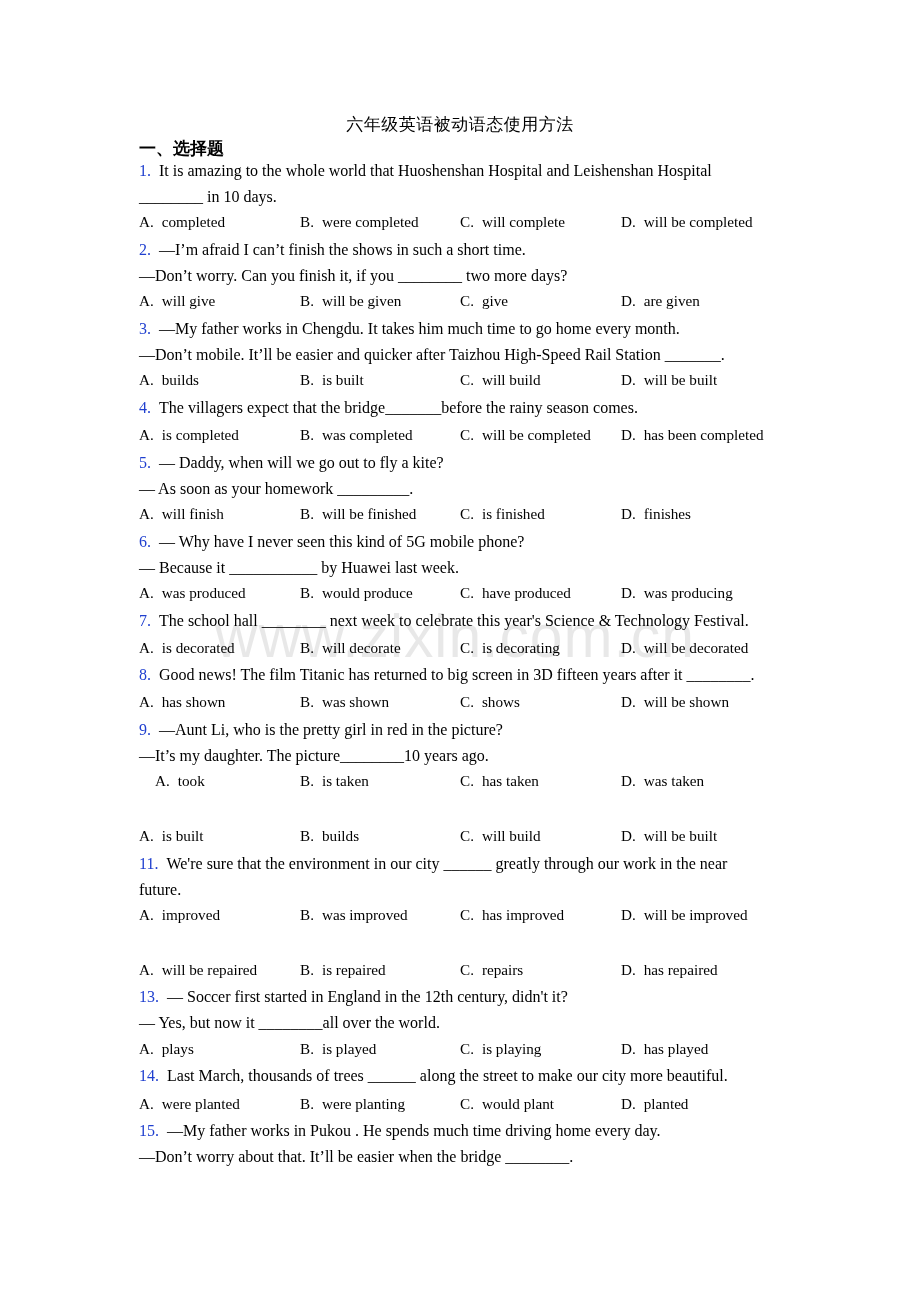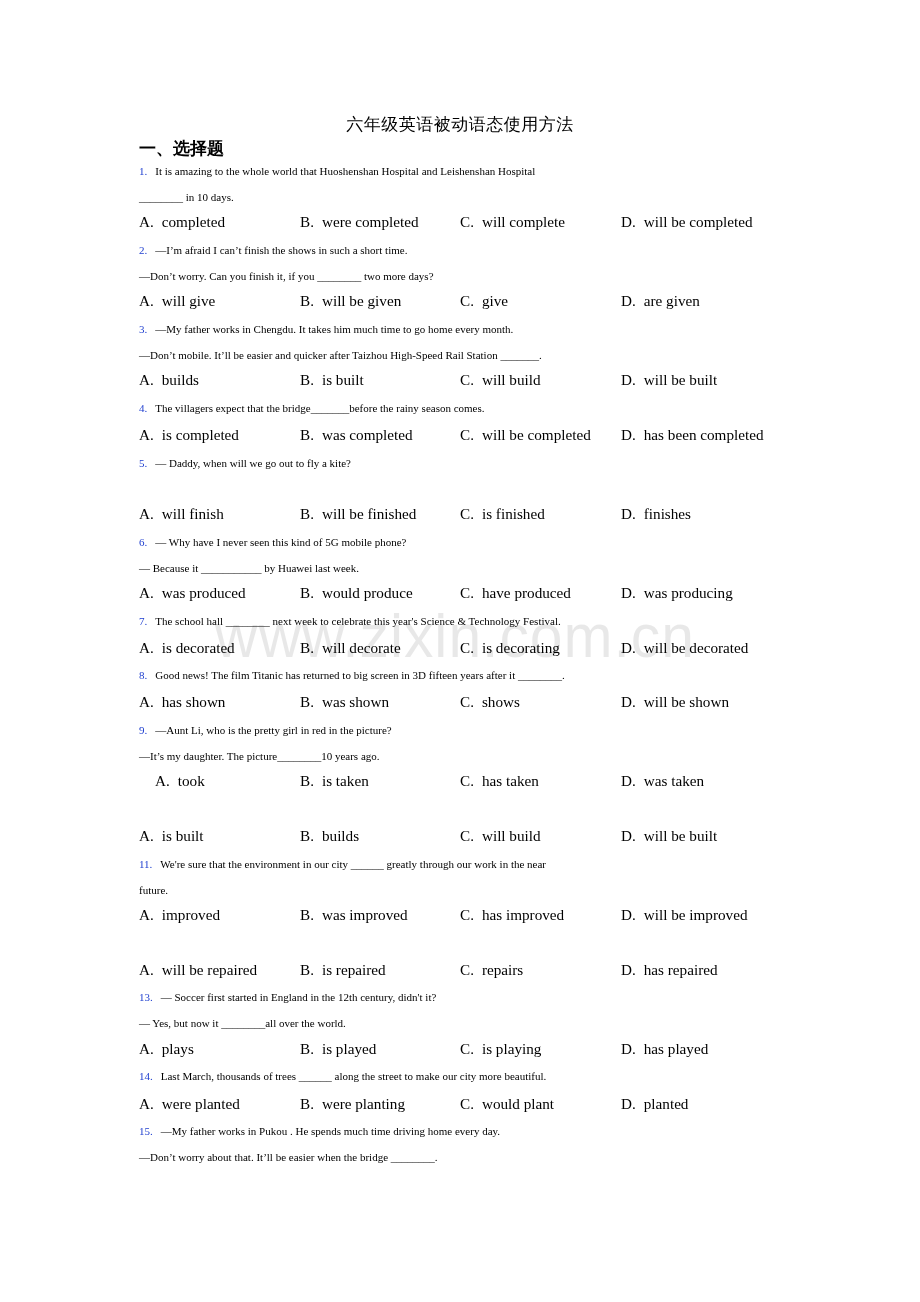--- a/index.html
+++ b/index.html
@@ -3,21 +3,21 @@
 <meta charset="utf-8">
 <style>
   html, body { margin: 0; padding: 0; background: #ffffff; }
   body { width: 920px; height: 1302px; position: relative; overflow: hidden;
          font-family: "Liberation Serif", "DejaVu Serif", serif; color: #000; }
   .page { position: absolute; left: 0; top: 0; width: 920px; height: 1302px; }
   .title { position: absolute; top: 113px; left: 0; width: 920px; text-align: center;
            font-size: 17px; letter-spacing: 0.5px; }
   .section { position: absolute; top: 137px; left: 139px; font-size: 17px; font-weight: bold;
              font-family: "DejaVu Sans", sans-serif; }
-  .line { position: absolute; left: 139px; font-size: 11px; white-space: nowrap; line-height: 20px; }
+  .line { position: absolute; left: 139px; font-size: 16px; white-space: nowrap; line-height: 20px; }
   .qnum { color: #1f3fcf; margin-right: 8px; }
   .opts { position: absolute; left: 139px; width: 660px; font-size: 15.2px; line-height: 20px; white-space: nowrap; }
   .opt { position: absolute; top: 0; }
   .opt .letter { margin-right: 8px; }
   .watermark { position: absolute; left: 215px; top: 600px; font-family: "Liberation Sans", sans-serif;
                font-size: 62px; color: rgba(0,0,0,0.09); letter-spacing: 1px; pointer-events: none;
                transform: scaleX(0.95); transform-origin: left top; }
 </style>
 </head>
 <body>
@@ -58,20 +58,21 @@
 
   <div class="line" style="top:398px"><span class="qnum">4.</span><span>The villagers expect that the bridge_______before the rainy season comes.</span></div>
   <div class="opts" style="top:425px">
     <span class="opt" style="left:0"><span class="letter">A.</span><span>is completed</span></span>
     <span class="opt" style="left:161px"><span class="letter">B.</span><span>was completed</span></span>
     <span class="opt" style="left:321px"><span class="letter">C.</span><span>will be completed</span></span>
     <span class="opt" style="left:482px"><span class="letter">D.</span><span>has been completed</span></span>
   </div>
 
   <div class="line" style="top:453px"><span class="qnum">5.</span><span>— Daddy, when will we go out to fly a kite?</span></div>
+  <div class="line" style="top:479px">— As soon as your homework _________.</div>
   <div class="opts" style="top:504px">
     <span class="opt" style="left:0"><span class="letter">A.</span><span>will finish</span></span>
     <span class="opt" style="left:161px"><span class="letter">B.</span><span>will be finished</span></span>
     <span class="opt" style="left:321px"><span class="letter">C.</span><span>is finished</span></span>
     <span class="opt" style="left:482px"><span class="letter">D.</span><span>finishes</span></span>
   </div>
 
   <div class="line" style="top:532px"><span class="qnum">6.</span><span>— Why have I never seen this kind of 5G mobile phone?</span></div>
   <div class="line" style="top:558px">— Because it ___________ by Huawei last week.</div>
   <div class="opts" style="top:583px">

